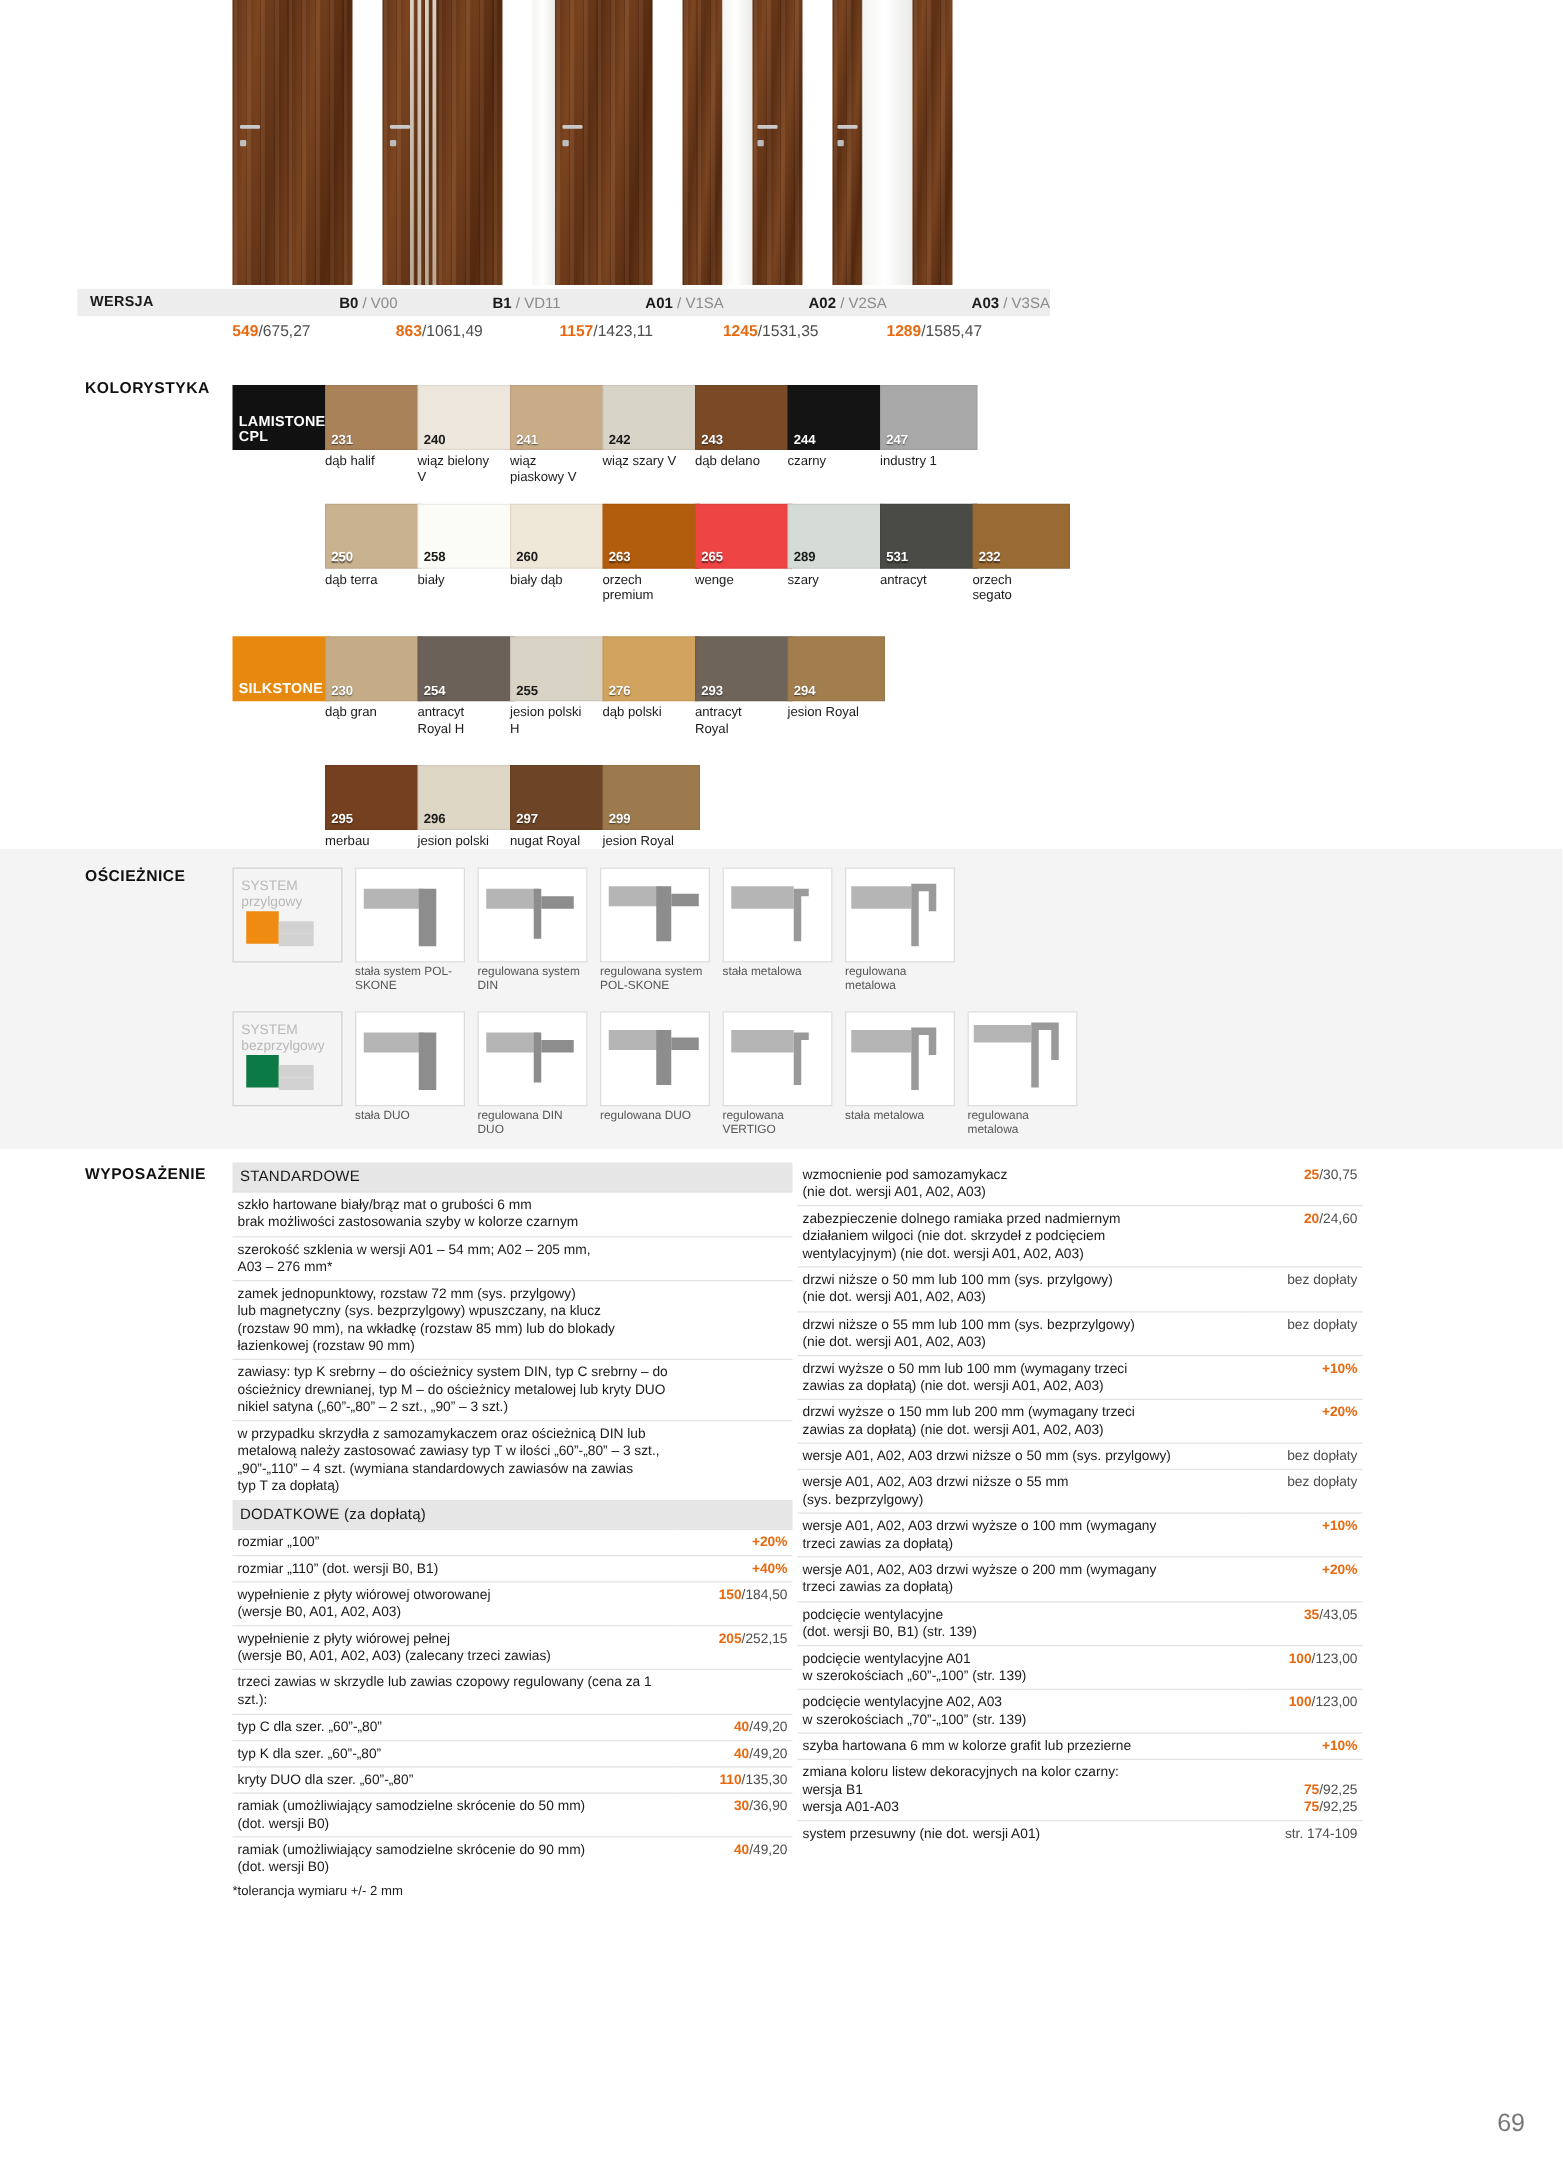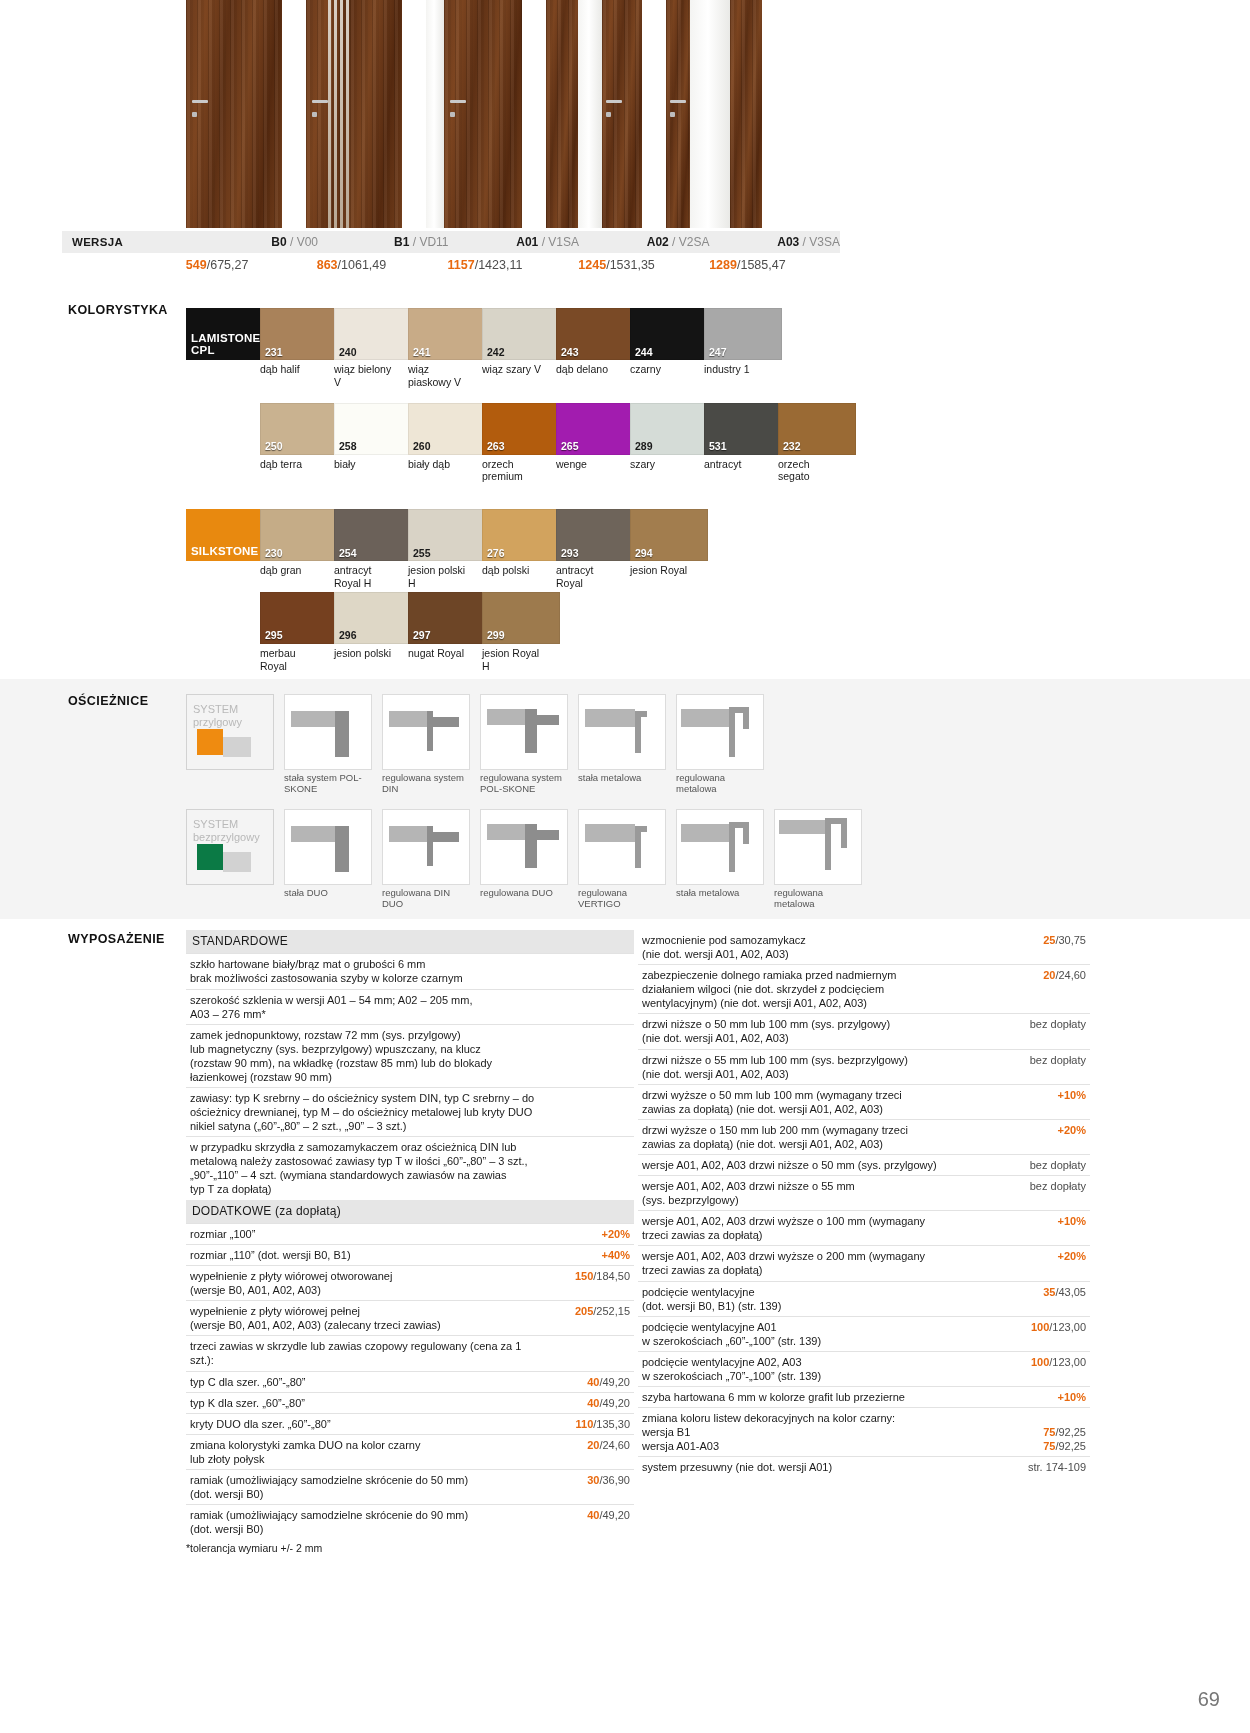--- a/index.html
+++ b/index.html
@@ -241,21 +241,21 @@
           </div>
           <div class="sw-name">biały dąb</div>
         </div>
         <div class="sw">
           <div class="sw-tile tex-v" style="background: rgb(178, 92, 13);">
             <div class="sw-num">263</div>
           </div>
           <div class="sw-name">orzech premium</div>
         </div>
         <div class="sw">
-          <div class="sw-tile tex-v" style="background: #a21caf;">
+          <div class="sw-tile tex-v" style="background: #ef4444;">
             <div class="sw-num">265</div>
           </div>
           <div class="sw-name">wenge</div>
         </div>
         <div class="sw">
           <div class="sw-tile tex-v" style="background: rgb(213, 220, 215);">
             <div class="sw-num dark">289</div>
           </div>
           <div class="sw-name">szary</div>
         </div>
@@ -265,21 +265,21 @@
           </div>
           <div class="sw-name">antracyt</div>
         </div>
         <div class="sw">
           <div class="sw-tile tex-v" style="background: rgb(154, 106, 52);">
             <div class="sw-num">232</div>
           </div>
           <div class="sw-name">orzech segato</div>
         </div>
       </div>
-      <div class="sw-row" style="margin-bottom: 2px;">
+      <div class="sw-row" style="margin-bottom: 22px;">
         <div class="sw">
           <div class="brand-tile" style="background: rgb(232, 137, 15);">
             <span style="color: rgb(255, 255, 255);">SILKSTONE</span>
           </div>
         </div>
         <div class="sw">
           <div class="sw-tile tex-v" style="background: rgb(197, 172, 135);">
             <div class="sw-num">230</div>
           </div>
           <div class="sw-name">dąb gran</div>
@@ -509,24 +509,20 @@
           </tr>
           <tr>
             <td class="txt">typ K dla szer. „60”-„80”</td>
             <td class="val"><b>40</b>/49,20</td>
           </tr>
           <tr>
             <td class="txt">kryty DUO dla szer. „60”-„80”</td>
             <td class="val"><b>110</b>/135,30</td>
           </tr>
           <tr>
-            <td class="txt">zmiana kolorystyki zamka DUO na kolor czarny<br>lub złoty połysk</td>
-            <td class="val"><b>20</b>/24,60</td>
-          </tr>
-          <tr>
             <td class="txt">ramiak (umożliwiający samodzielne skrócenie do 50 mm)<br>(dot. wersji B0)</td>
             <td class="val"><b>30</b>/36,90</td>
           </tr>
           <tr>
             <td class="txt">ramiak (umożliwiający samodzielne skrócenie do 90 mm)<br>(dot. wersji B0)</td>
             <td class="val"><b>40</b>/49,20</td>
           </tr>
         </tbody>
     </table>
     <div class="note">*tolerancja wymiaru +/- 2 mm</div>

